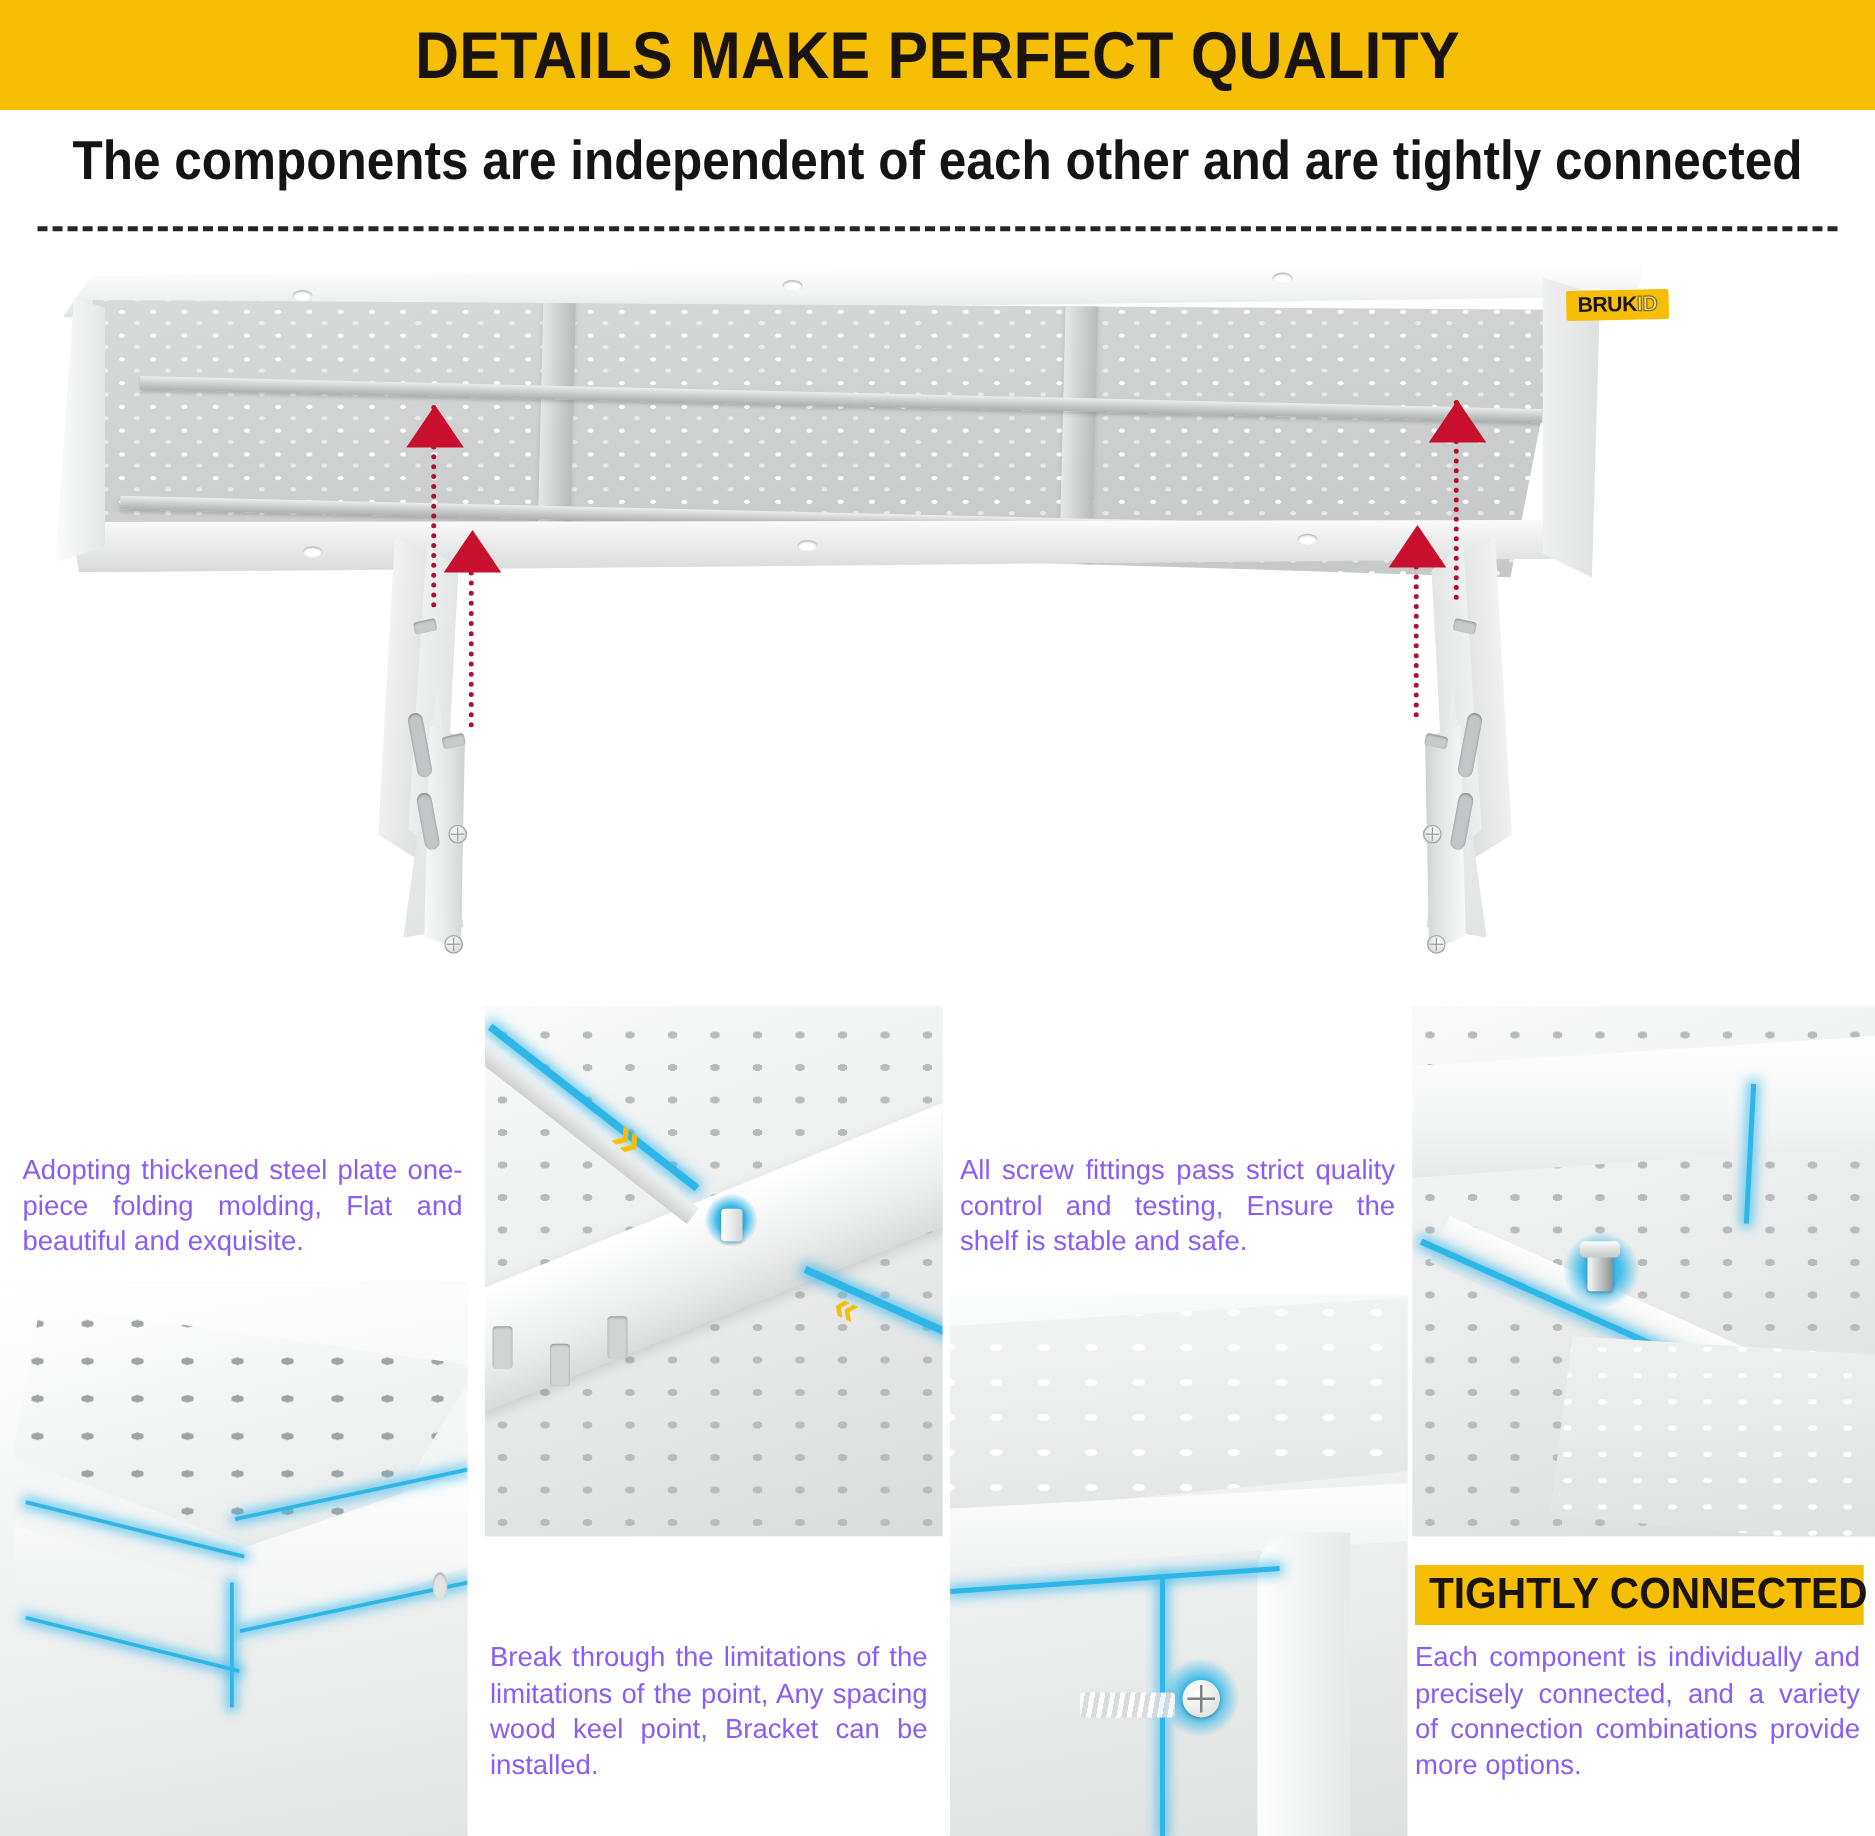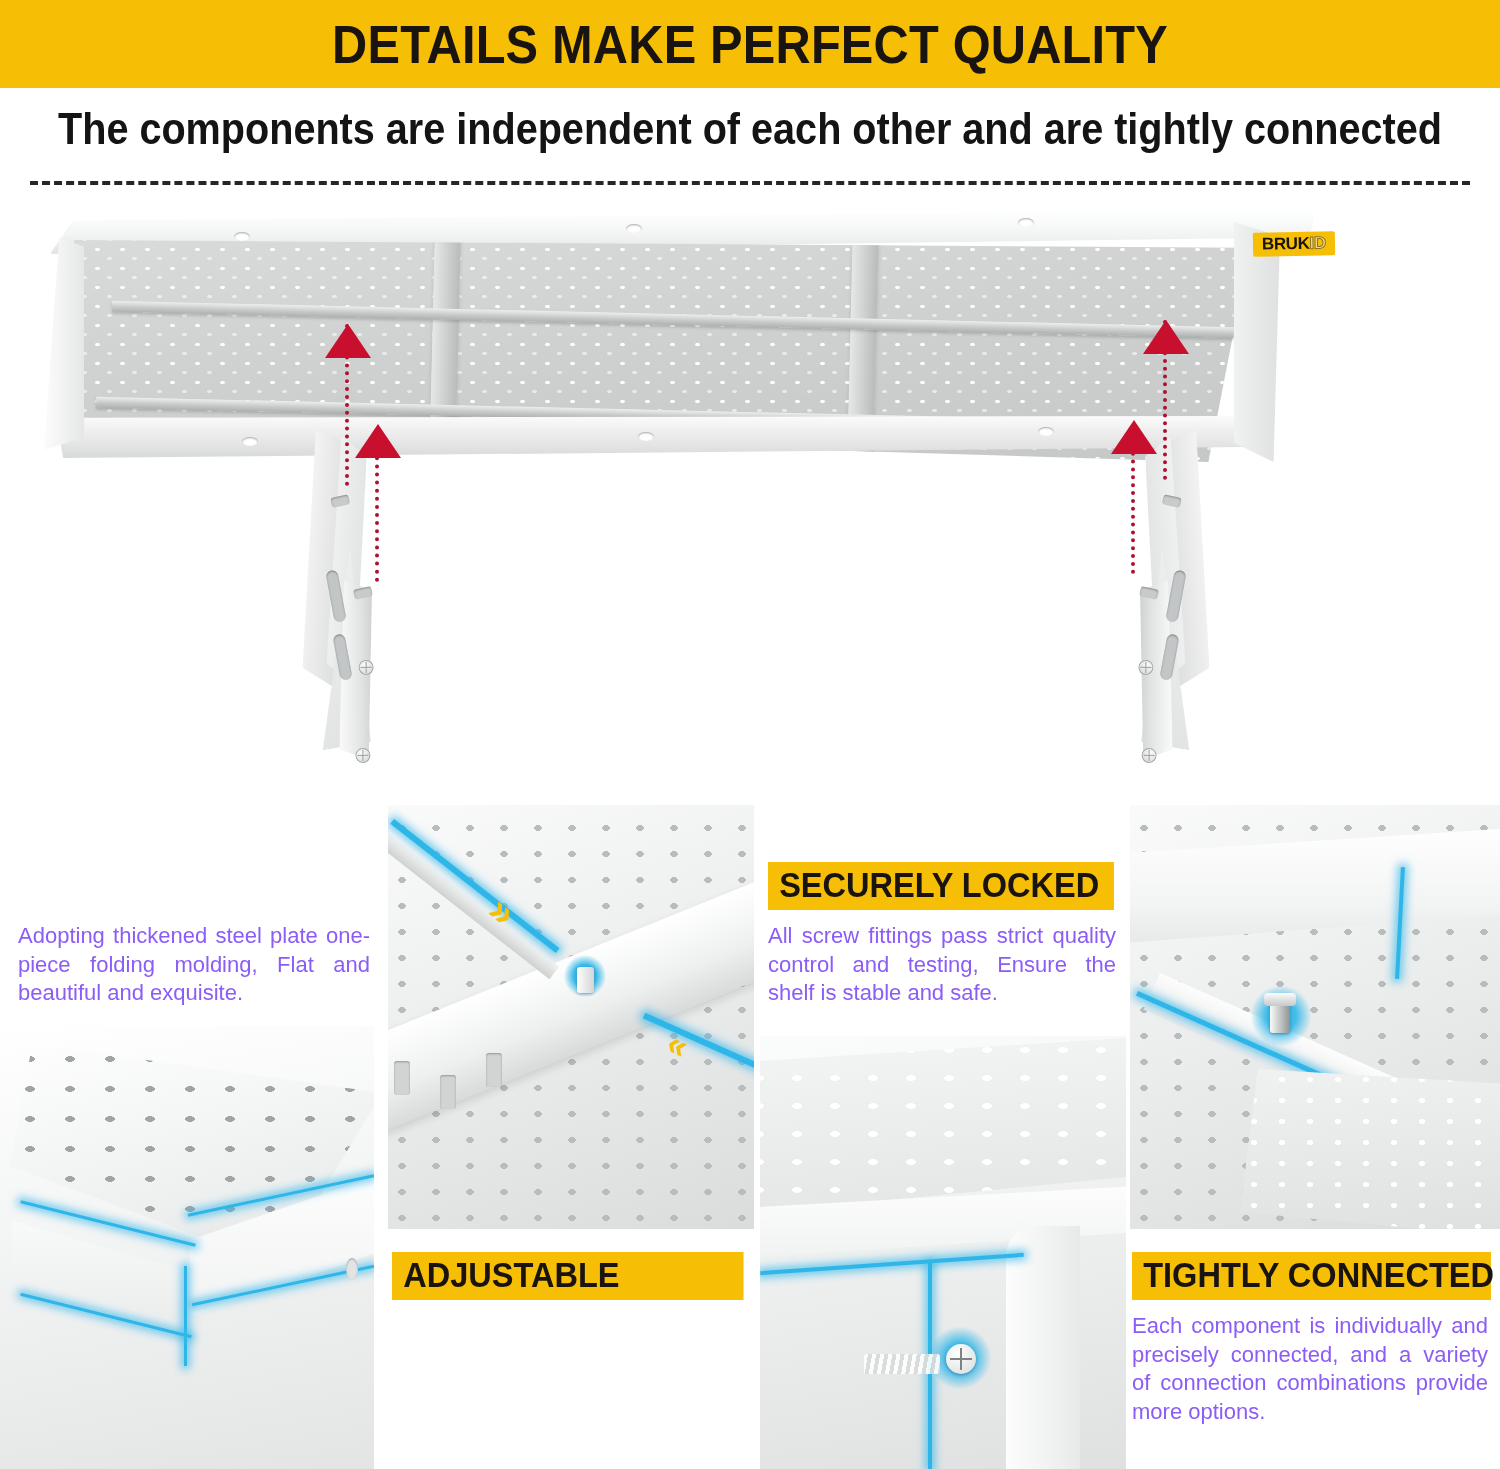--- a/index.html
+++ b/index.html
@@ -328,27 +328,22 @@
                 background:linear-gradient(90deg,#fdfdfd,#d4d6d6);box-shadow:0 1px 3px rgba(0,0,0,.25);"></div>
 
     <div style="position:absolute;left:104px;top:86px;font-size:40px;color:#F7BE06;font-weight:900;transform:rotate(40deg);line-height:1;">»</div>
     <div style="position:absolute;left:278px;top:228px;font-size:34px;color:#F7BE06;font-weight:900;transform:rotate(205deg);line-height:1;">»</div>
 
     <div style="position:absolute;left:6px;top:256px;width:16px;height:34px;background:#d2d4d4;border-radius:3px;box-shadow:inset 0 1px 2px rgba(0,0,0,.3);"></div>
     <div style="position:absolute;left:52px;top:270px;width:16px;height:34px;background:#d2d4d4;border-radius:3px;box-shadow:inset 0 1px 2px rgba(0,0,0,.3);"></div>
     <div style="position:absolute;left:98px;top:248px;width:16px;height:34px;background:#d2d4d4;border-radius:3px;box-shadow:inset 0 1px 2px rgba(0,0,0,.3);"></div>
   </div>
 
-  <div style="position:absolute;left:392px;top:1252px;width:352px;height:48px;">
-    <div class="feat-title" style="width:378px;height:48px;">ADJUSTABLE</div>
-  </div>
-
-  <div style="position:absolute;left:768px;top:862px;width:348px;height:48px;">
-    <div class="feat-title" style="width:372px;height:48px;">SECURELY LOCKED</div>
-  </div>
+  <div class="feat-body" style="position:absolute;left:392px;top:1312px;width:350px;">Break through the limitations of the limitations of the point, Any spacing wood keel point, Bracket can be installed.</div>
+
   <div class="feat-body" style="position:absolute;left:768px;top:922px;width:348px;">All screw fittings pass strict quality control and testing, Ensure the shelf is stable and safe.</div>
 
   <div class="ph" style="left:760px;top:1036px;width:366px;height:433px;">
     <div style="position:absolute;inset:0;background:linear-gradient(170deg,#fbfcfc,#eceeee 55%,#dfe1e1);"></div>
 
     <div style="position:absolute;left:-20px;top:0px;width:420px;height:186px;
                 background-image:radial-gradient(ellipse 9px 5px at 50% 50%, #ffffff 0 55%, rgba(0,0,0,0) 58%),
                                  linear-gradient(175deg,#f4f5f5,#e2e4e4);
                 background-size:38px 28px,100% 100%;
                 clip-path:polygon(0% 14%, 100% 0%, 100% 74%, 0% 96%);"></div>

